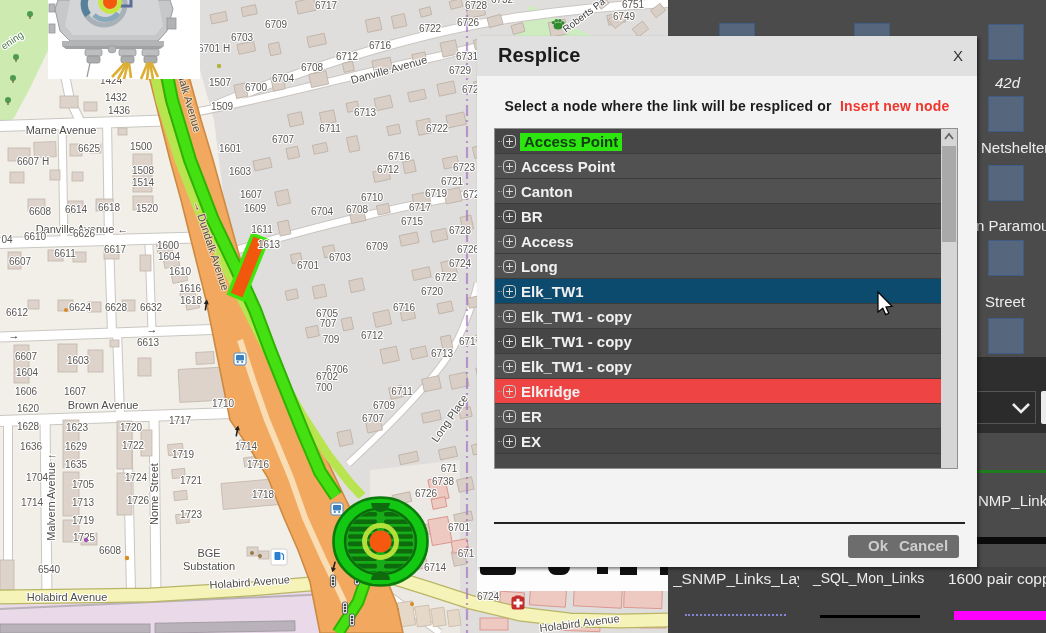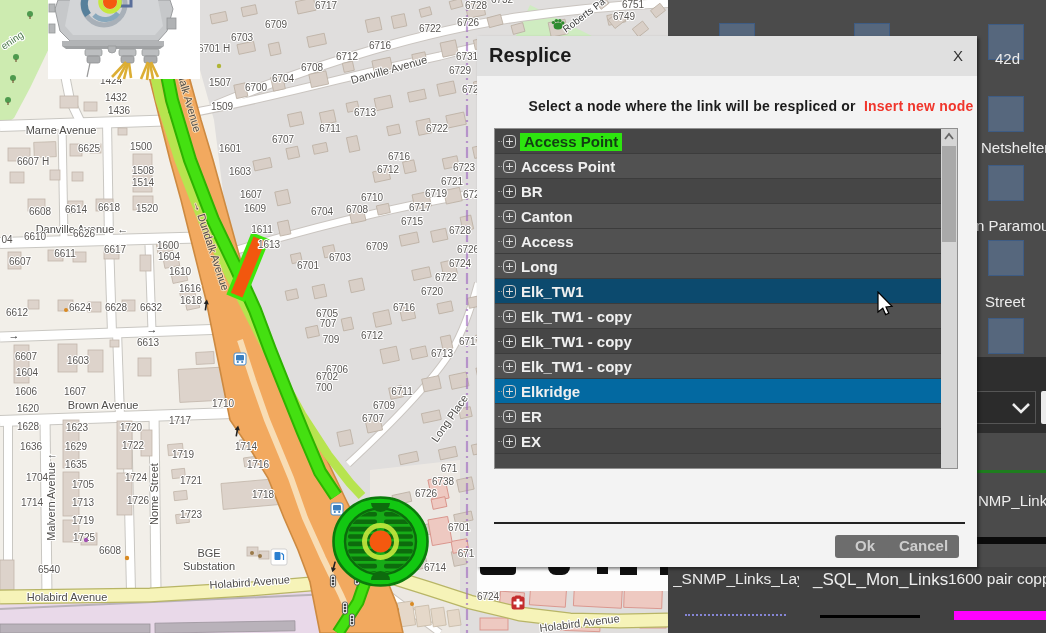--- a/index.html
+++ b/index.html
@@ -5,23 +5,23 @@
 body { width:1046px; height:633px; overflow:hidden; position:relative;
   font-family:"Liberation Sans", sans-serif; background:#4b4b4b; }
 #map { position:absolute; left:0; top:0; width:668px; height:633px; }
 #panel { position:absolute; left:668px; top:0; width:378px; height:633px; background:#4b4b4b; overflow:hidden; }
 .sq { position:absolute; width:36px; height:36px; background:#56677d; border:1.5px solid #3e5c84; }
 .plab { position:absolute; color:#ededed; font-size:15px; white-space:nowrap; }
 #whiteband { position:absolute; left:477px; top:567px; width:191px; height:24px; background:#fdfdfd; }
 #dlg { position:absolute; left:477px; top:36px; width:500px; height:531px; background:#f3f3f3;
    box-shadow:2px 2px 3px rgba(0,0,0,0.5); }
 #dlgtitle { height:40px; background:#e0e0e0; }
-#dlgtitle .t { position:absolute; left:12px; top:8px; font-size:20px; font-weight:bold; color:#1b1b1b; }
+#dlgtitle .t { position:absolute; left:21px; top:8px; font-size:20px; font-weight:bold; color:#1b1b1b; }
 #dlgtitle .x { position:absolute; right:14px; top:11px; font-size:15px; color:#333; }
-#instr { position:absolute; left:0; top:62px; width:100%; text-align:center; font-size:14px; font-weight:bold; color:#1c1c1c; letter-spacing:0.2px;margin-left:24px; }
+#instr { position:absolute; left:0; top:62px; width:100%; text-align:center; font-size:14px; font-weight:bold; color:#1c1c1c; letter-spacing:0.2px; }
 #instr .red { color:#f0352b; }
 #list { position:absolute; left:17px; top:92px; width:464px; height:341px; background:#4a4a4a;
    border:1px solid #909090; overflow:hidden; }
 .trow { height:25px; display:flex; align-items:center; padding-left:3px;
    box-shadow:inset 0 -1px 0 #3c3c3c; }
 .dash { width:4px; border-top:1px dotted #9a9a9a; margin-right:1px; }
 .exp { width:13px; height:13px; flex:0 0 13px; border:1.2px solid #c9c9c9; border-radius:4px;
    background: linear-gradient(#dcdcdc,#dcdcdc) center/7px 1.4px no-repeat,
                linear-gradient(#dcdcdc,#dcdcdc) center/1.4px 7px no-repeat; }
 .lbl { margin-left:5px; font-size:15px; font-weight:bold; color:#f0f0f0; white-space:nowrap; }
@@ -633,39 +633,39 @@
 </svg></div>
 
 <div id="panel">
   <div class="sq" style="left:51px; top:23px;"></div>
   <div class="sq" style="left:186px; top:23px;"></div>
   <div class="sq" style="left:320px; top:24px;"></div>
   <div class="sq" style="left:320px; top:96px;"></div>
   <div class="sq" style="left:320px; top:165px;"></div>
   <div class="sq" style="left:320px; top:240px;"></div>
   <div class="sq" style="left:320px; top:318px;"></div>
-  <div class="plab" style="left:327px; top:50px;">42d</div>
+  <div class="plab" style="left:327px; top:74px;font-style:italic;">42d</div>
   <div class="plab" style="left:313px; top:139px;">Netshelter</div>
   <div class="plab" style="left:308px; top:217px;">n Paramou</div>
   <div class="plab" style="left:317px; top:293px;">Street</div>
 
   <div style="position:absolute; left:232px; top:357px; width:146px; height:76px; background:#2e2e2e;"></div>
   <div style="position:absolute; left:252px; top:391px; width:116px; height:33px; background:#2b2b2b; border:1px solid #565656;"></div>
   <svg style="position:absolute; left:344px; top:402px;" width="18" height="12">
       <path d="M1,2 L9,10 L17,2" stroke="#ececec" stroke-width="2.6" fill="none"></path>
     </svg>
   <div style="position:absolute; left:373px; top:391px; width:30px; height:33px; background:#ebebeb; border-radius:2px;"></div>
 
   <div style="position:absolute; left:252px; top:470px; width:126px; height:2.5px; background:#1e7d1e;"></div>
   <div class="plab" style="left:310px; top:492px;">NMP_Links</div>
   <div style="position:absolute; left:252px; top:537px; width:126px; height:7px; background:#0b0b0b;"></div>
 
   <div style="position:absolute; left:0px; top:567px; width:378px; height:66px; background:#414141;"></div>
   <div class="plab" style="left:5px; top:570px; width:126px; overflow:hidden; font-size:15.5px;">_SNMP_Links_Layer</div>
-  <div class="plab" style="left:145px; top:570px; font-size:17px;">_SQL_Mon_Links</div>
+  <div class="plab" style="left:145px; top:570px; font-size:14px;">_SQL_Mon_Links</div>
   <div class="plab" style="left:280px; top:570px; font-size:15.5px;">1600 pair copper</div>
   <div style="position:absolute; left:17px; top:614px; width:101px; border-top:2px dotted #8585d5;"></div>
   <div style="position:absolute; left:152px; top:615px; width:100px; height:2.5px; background:#000;"></div>
   <div style="position:absolute; left:286px; top:611px; width:92px; height:8.5px; background:#ff00ff;"></div>
 </div>
 
 <div id="whiteband">
   <div style="position:absolute;left:3px;top:0;width:36px;height:8px;background:#111;border-radius:0 0 4px 4px;"></div>
   <div style="position:absolute;left:71px;top:0;width:22px;height:8px;background:#111;border-radius:0 0 9px 9px;"></div>
   <div style="position:absolute;left:120px;top:0;width:11px;height:7px;background:#111;"></div>
@@ -683,61 +683,61 @@
 <div class="trow" style="background:#464646">
         <span class="dash"></span>
         <span class="exp"></span>
         <span class="sel">Access Point</span>
       </div>
 <div class="trow" style="background:#515151">
         <span class="dash"></span>
         <span class="exp"></span>
         <span class="lbl">Access Point</span>
       </div>
+<div class="trow" style="background:#515151">
+        <span class="dash"></span>
+        <span class="exp"></span>
+        <span class="lbl">Canton</span>
+      </div>
 <div class="trow" style="background:#464646">
         <span class="dash"></span>
         <span class="exp"></span>
         <span class="lbl">BR</span>
       </div>
 <div class="trow" style="background:#515151">
         <span class="dash"></span>
         <span class="exp"></span>
-        <span class="lbl">Canton</span>
+        <span class="lbl">Access</span>
       </div>
 <div class="trow" style="background:#515151">
         <span class="dash"></span>
         <span class="exp"></span>
-        <span class="lbl">Access</span>
+        <span class="lbl">Long</span>
+      </div>
+<div class="trow" style="background:#0c4a6e">
+        <span class="dash"></span>
+        <span class="exp"></span>
+        <span class="lbl">Elk_TW1</span>
       </div>
 <div class="trow" style="background:#515151">
         <span class="dash"></span>
         <span class="exp"></span>
-        <span class="lbl">Long</span>
-      </div>
-<div class="trow" style="background:#0c4a6e">
-        <span class="dash"></span>
-        <span class="exp"></span>
-        <span class="lbl">Elk_TW1</span>
+        <span class="lbl">Elk_TW1 - copy</span>
+      </div>
+<div class="trow" style="background:#464646">
+        <span class="dash"></span>
+        <span class="exp"></span>
+        <span class="lbl">Elk_TW1 - copy</span>
       </div>
 <div class="trow" style="background:#515151">
         <span class="dash"></span>
         <span class="exp"></span>
         <span class="lbl">Elk_TW1 - copy</span>
       </div>
-<div class="trow" style="background:#464646">
-        <span class="dash"></span>
-        <span class="exp"></span>
-        <span class="lbl">Elk_TW1 - copy</span>
-      </div>
-<div class="trow" style="background:#515151">
-        <span class="dash"></span>
-        <span class="exp"></span>
-        <span class="lbl">Elk_TW1 - copy</span>
-      </div>
-<div class="trow" style="background:#0369a1">
+<div class="trow" style="background:#ef4444">
         <span class="dash"></span>
         <span class="exp"></span>
         <span class="lbl">Elkridge</span>
       </div>
 <div class="trow" style="background:#515151">
         <span class="dash"></span>
         <span class="exp"></span>
         <span class="lbl">ER</span>
       </div>
 <div class="trow" style="background:#464646">
@@ -749,19 +749,19 @@
       <svg class="schev" style="top:3px" width="10" height="10">
           <path d="M1,7 L5,2 L9,7" stroke="#666" stroke-width="1.8" fill="none"></path>
         </svg>
       <div id="sthumb"></div>
       <svg class="schev" style="top:362px" width="10" height="10">
           <path d="M1,3 L5,8 L9,3" stroke="#666" stroke-width="1.8" fill="none"></path>
         </svg>
     </div>
   </div>
   <div id="sep"></div>
-  <div class="btn" style="left:358px; width:60px;">Ok</div>
+  <div class="btn" style="left:371px; width:60px;">Ok</div>
   <div class="btn" style="left:411px; width:71px;">Cancel</div>
 </div>
 
 <svg style="position:absolute; left:877px; top:291px;" width="18" height="26">
   <path d="M1,1 L1,21 L5.8,17.2 L8.6,23.6 L11.8,22.2 L9,16 L15,15.4 Z" fill="#fff" stroke="#000" stroke-width="1.2"></path>
 </svg>
 
 </body></html>

